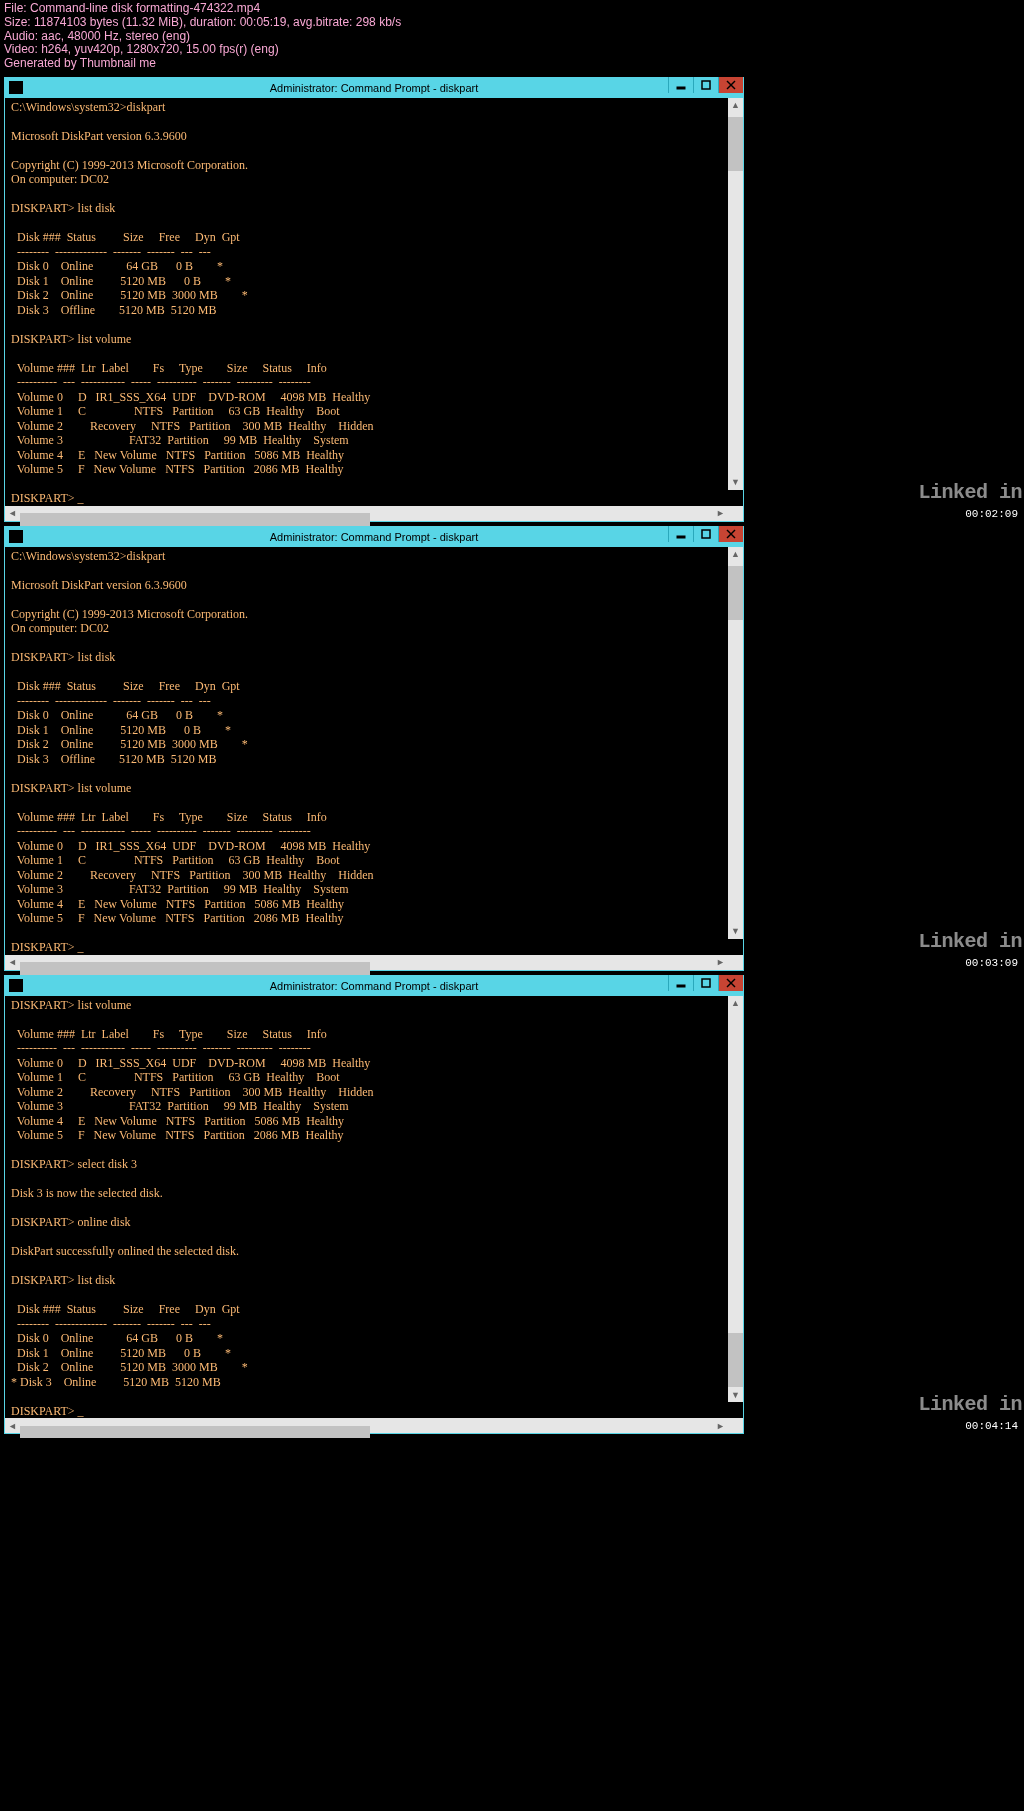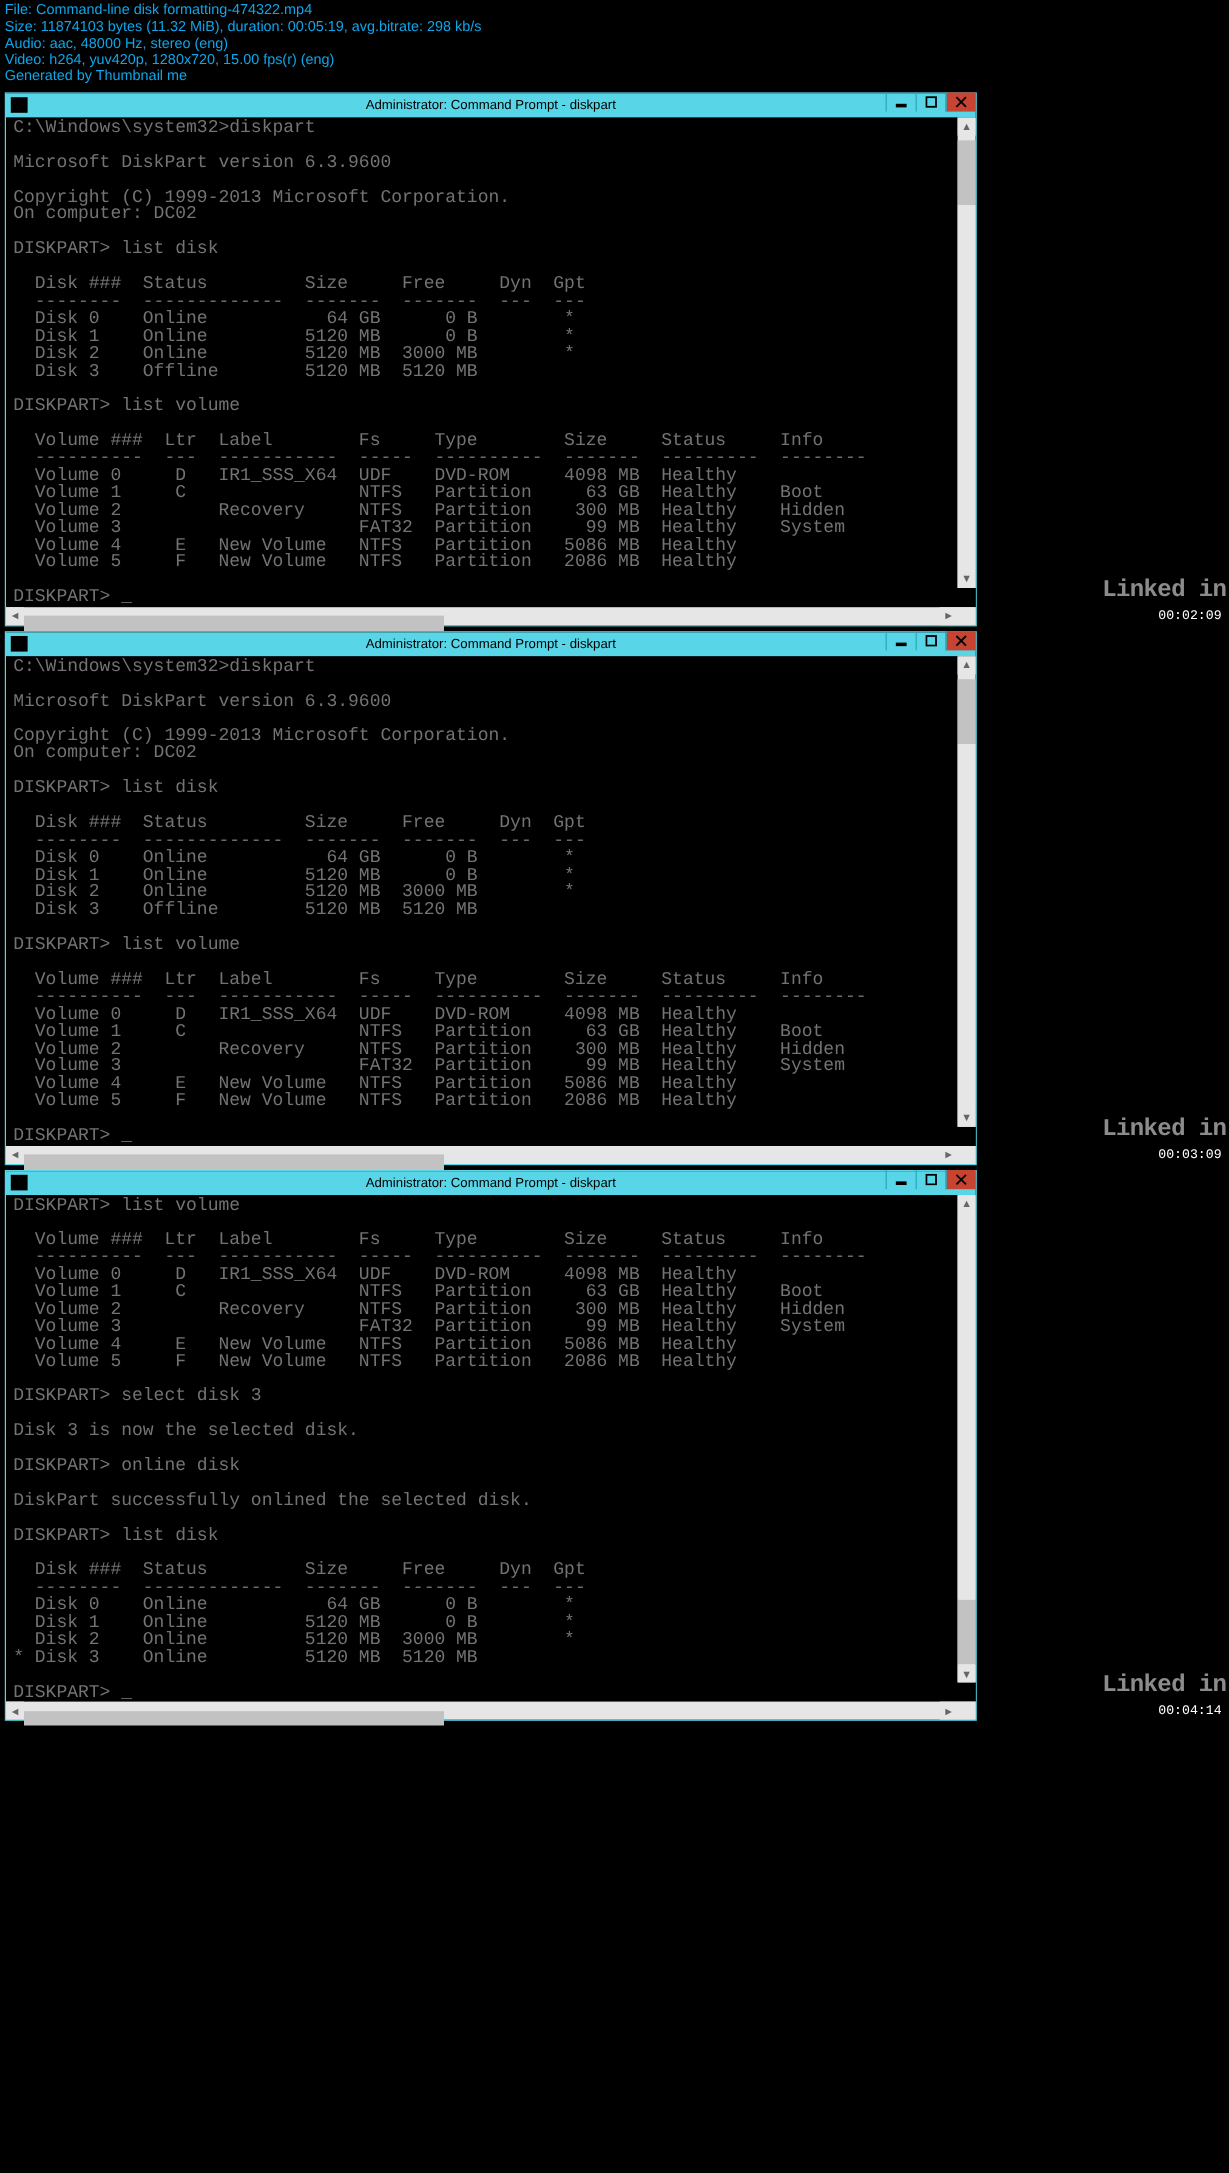--- a/index.html
+++ b/index.html
@@ -8,25 +8,25 @@
     background: #000;
     font-family: "Segoe UI", Tahoma, sans-serif;
     font-size: 12px;
     color: #fff;
     width: 1024px;
   }
   .meta-header {
     padding: 2px 4px 4px 4px;
     font-size: 12px;
     line-height: 1.15;
-    color: #0ea5e9;
+    color: #f9a8d4;
     white-space: pre;
   }
   .window {
-    width: 810px;
+    width: 740px;
     margin: 2px 4px 4px 4px;
     border: 1px solid #58d5e6;
     background: #000;
     box-sizing: border-box;
     position: relative;
   }
   .titlebar {
     height: 20px;
     background: #58d5e6;
     display: flex;
@@ -62,23 +62,23 @@
     align-items: center;
     justify-content: center;
     color: #000;
     font-size: 11px;
     font-weight: bold;
   }
   .win-btn.close { background: #c74433; color: #000; }
   .win-btn svg { width: 10px; height: 10px; fill: #000; stroke: #000; }
   .terminal {
     background: #000;
-    color: #737373;
-    font-family: Liberation Mono, monospace;
-    font-size: 15px;
+    color: #fdba74;
+    font-family: Liberation Serif, serif;
+    font-size: 12px;
     line-height: 14.5px;
     padding: 2px 2px 0 6px;
     white-space: pre;
     position: relative;
   }
   .scroll-right {
     position: absolute;
     right: 0;
     top: 0;
     bottom: 16px;

